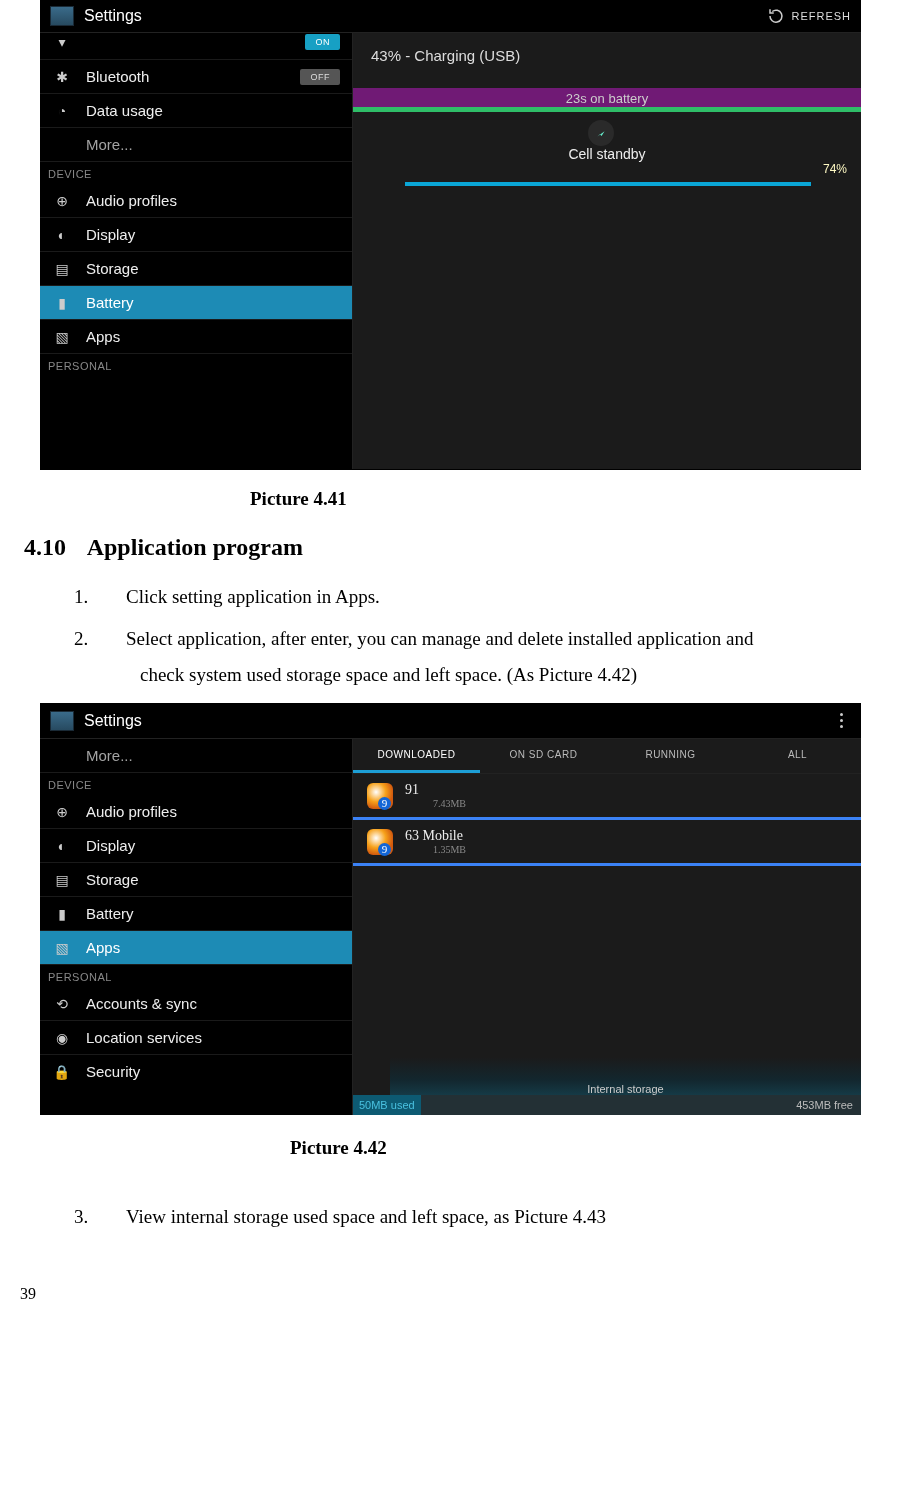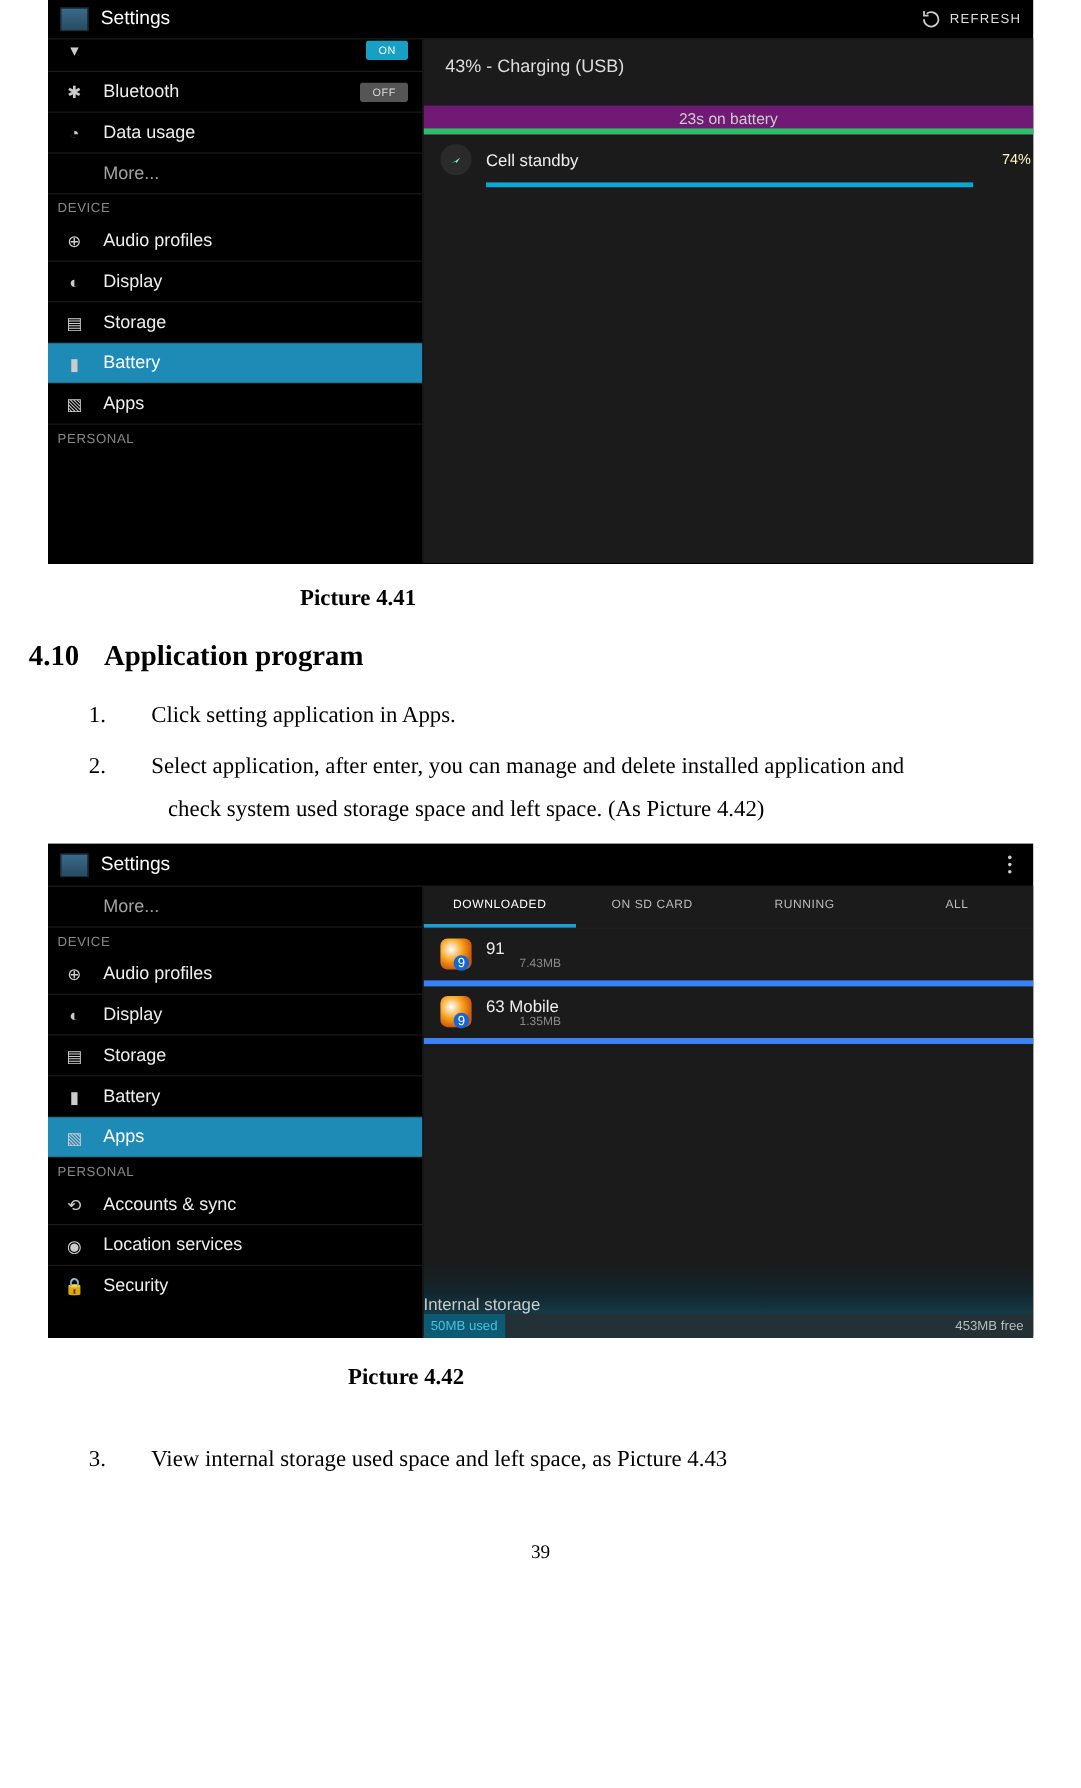--- a/index.html
+++ b/index.html
@@ -99,68 +99,71 @@
   .batt-graph .lbl {
     position: absolute; left: 0; right: 0; top: 3px;
     text-align: center; font-size: 13px; color: #ccc;
   }
   .batt-graph .line {
     position: absolute; bottom: 0; left: 0; right: 0;
     height: 5px; background: #2fbd68;
   }
   .batt-row {
     display: flex; align-items: center;
-    padding: 8px 2px 4px 14px;
+    padding: 8px 14px 4px 14px;
     font-size: 14px;
     color: #eee;
+    flex-direction: column;
   }
   .batt-row .ci {
     width: 26px; height: 26px; border-radius: 50%;
     background: #2a2a2a; display: flex; align-items: center; justify-content: center;
     margin-right: 12px; font-size: 12px; color: #6ec;
   }
   .batt-row .pct { margin-left: auto; color: #fef9c3; font-size: 12px; }
   .batt-bar {
     margin: 2px 14px 6px 52px;
     height: 4px; background: #0aa6d6; width: 80%;
   }
   .tabs {
     display: flex;
     font-size: 10px; letter-spacing: 0.5px;
     color: #bbb;
     border-bottom: 1px solid #222;
   }
   .tabs .tab { flex: 1; text-align: center; padding: 10px 4px; }
   .tabs .tab.active { color: #fff; border-bottom: 3px solid #1d9fd6; }
   .app-row {
-    display: flex; align-items: flex-start;
+    display: flex; align-items: center;
     padding: 8px 14px;
-    border-bottom: 5px solid #3b82f6;
+    border-bottom: 3px solid #3b82f6;
+    font-family: Liberation Serif, serif;
   }
   .app-row .aicon {
     width: 26px; height: 26px; border-radius: 6px;
     background: radial-gradient(circle at 35% 35%, #fff, #f7a21b 40%, #d15a0e 70%);
     margin-right: 12px;
     position: relative;
   }
   .app-row .aicon::after {
     content: "9"; position: absolute; right: 2px; bottom: -1px;
     font-size: 11px; color: #fff; background: #1366d6;
     width: 13px; height: 13px; border-radius: 50%;
     display: flex; align-items: center; justify-content: center;
   }
   .app-row .meta .name { font-size: 14px; color: #eee; }
   .app-row .meta .sz { font-size: 10px; color: #888; margin-left: 28px; }
   .storage-bar-wrap {
     position: absolute; bottom: 0; left: 0; right: 0;
   }
   .storage-label {
-    text-align: left; font-size: 14px; color: #ccc;
+    text-align: center; font-size: 11px; color: #ccc;
     padding-top: 26px;
     background: linear-gradient(to bottom, rgba(12,60,75,0) 0%, rgba(10,50,65,0.5) 60%, #153a46 100%);
+    margin-left: 37px;
   }
   .storage-bar {
     display: flex; font-size: 11px;
     background: #233035;
   }
   .storage-bar .used {
     color: #49c1e0; padding: 4px 6px; background: #0d5a72; white-space: nowrap;
   }
   .storage-bar .free {
     flex: 1; text-align: right; color: #bbb; padding: 4px 8px;
@@ -184,21 +187,21 @@
     padding: 0 30px 0 54px;
     margin: 0;
     font-size: 19px;
     line-height: 1.9;
   }
   ol.steps li { display: flex; margin-bottom: 6px; }
   ol.steps li .num { width: 52px; flex-shrink: 0; }
   ol.steps li .txt { flex: 1; }
   ol.steps li .txt .l2 { padding-left: 14px; display: block; }
   .page-num {
-    text-align: center;
+    text-align: left;
     font-size: 16px;
     margin-top: 50px;
   }
 </style>
 </head>
 <body>
 
 <div class="page">
 
   <div class="screenshot ss1">

